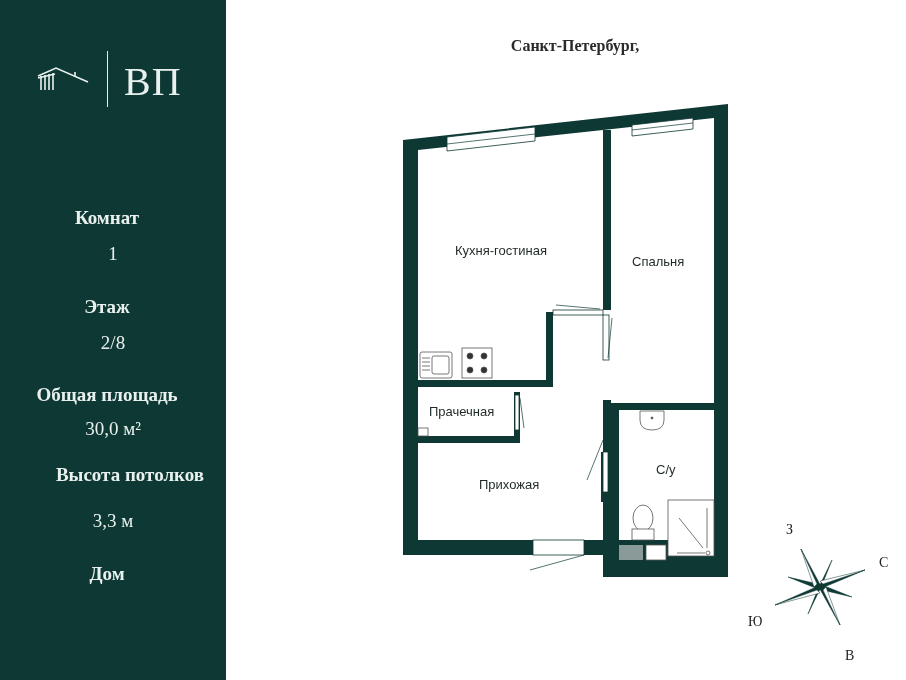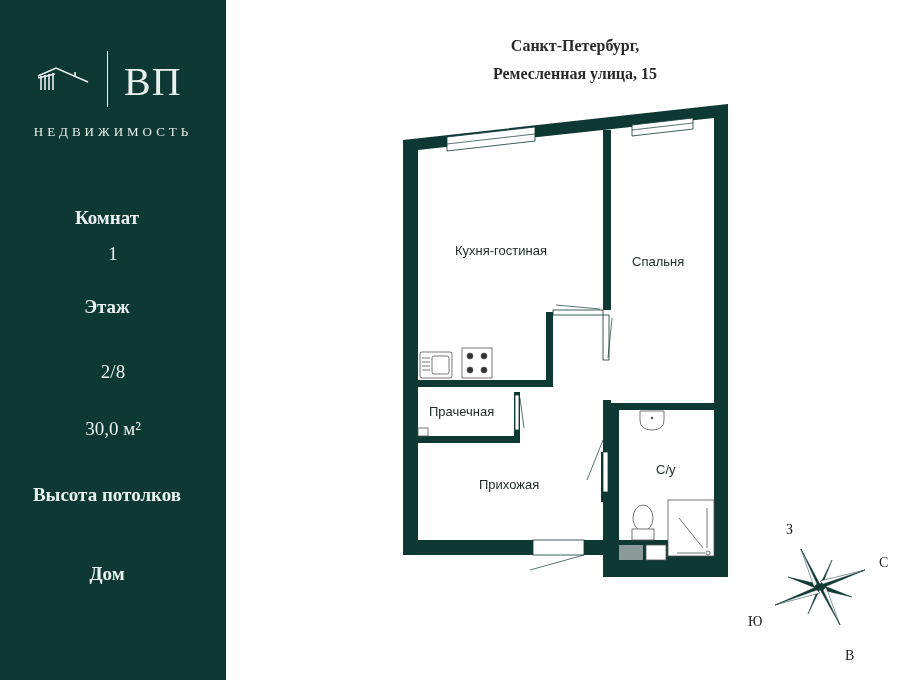--- a/index.html
+++ b/index.html
@@ -28,39 +28,39 @@
         <line x1="39" y1="8" x2="39" y2="12"></line>
         <line x1="5" y1="12" x2="5" y2="26"></line>
         <line x1="9" y1="11" x2="9" y2="26"></line>
         <line x1="13" y1="10" x2="13" y2="26"></line>
         <line x1="17" y1="9" x2="17" y2="26"></line>
         <line x1="2" y1="14" x2="19" y2="10"></line>
       </g>
     </svg>
     <div class="logo-divider"></div>
     <div class="logo-bp">ВП</div>
-    <div class="logo-sub">НЕДВИЖИМОСТЬ</div>
   </div>
 
   <div class="stat-label" style="top:207px;">Комнат</div>
   <div class="stat-value" style="top:243px;">1</div>
 
   <div class="stat-label" style="top:296px;">Этаж</div>
-  <div class="stat-value" style="top:332px;margin-top:29px;">2/8</div>
+  <div class="stat-value" style="top:332px;">2/8</div>
 
+  <div class="stat-label" style="top:384px;">Общая площадь</div>
   <div class="stat-value" style="top:418px;">30,0 м²</div>
 
-  <div class="stat-label" style="top:484px;">Высота потолков</div>
+  <div class="stat-label" style="top:464px;padding-left:23px;">Высота потолков</div>
+  <div class="stat-value" style="top:510px;">3,3 м</div>
 
   <div class="stat-label" style="top:563px;">Дом</div>
 </div>
 
 <div class="address">
   <div>Санкт-Петербург,</div>
-  <div>Ремесленная улица, 15</div>
 </div>
 
 <svg style="left:0;top:0;" width="906" height="680" viewBox="0 0 906 680">
   <g fill="#0e3834">
 
     <polygon points="403,140 728,104 728,556 714,556 714,118 418,150 418,540 403,555"></polygon>
     <rect x="403" y="540" width="130" height="15"></rect>
     <rect x="584" y="540" width="20" height="15"></rect>
     <rect x="603" y="540" width="125" height="37"></rect>
 

